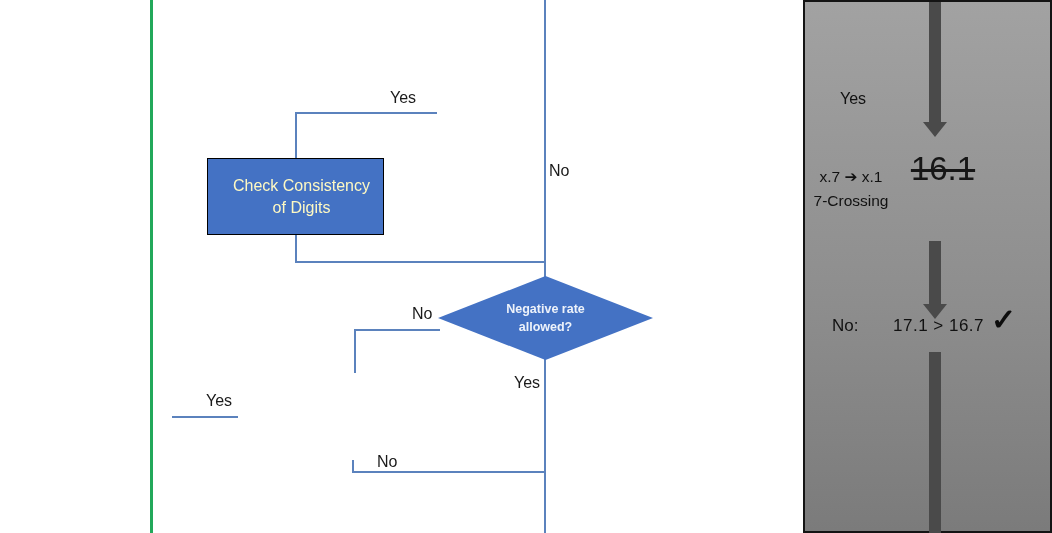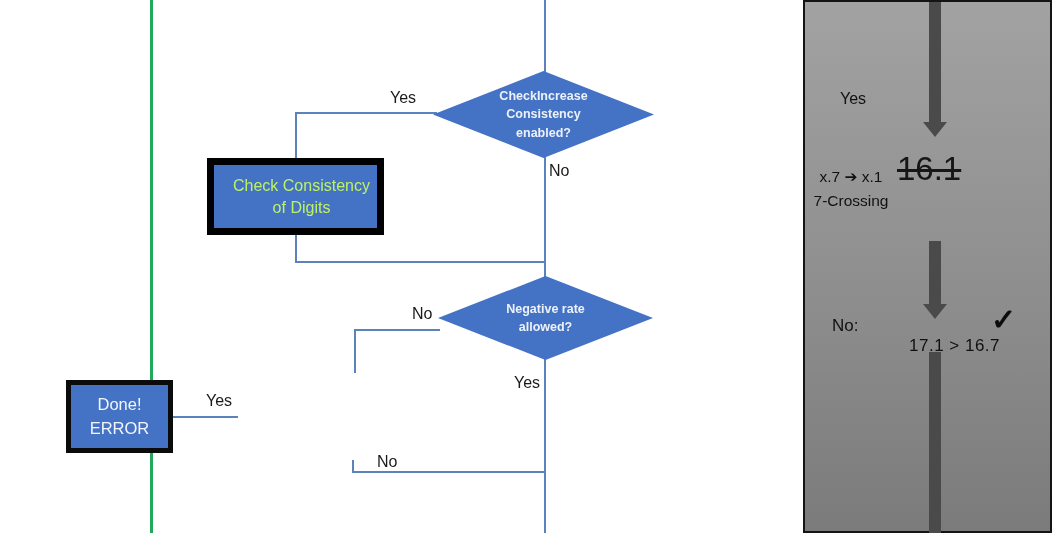--- a/index.html
+++ b/index.html
@@ -12,23 +12,23 @@
   .green-line{position:absolute;left:150px;top:0;width:3px;height:533px;background:#22a85a;z-index:1;}
   .line{z-index:2;}
   
   .diamond{
     position:absolute;z-index:3;background:#4472c4;
     clip-path:polygon(50% 0,100% 50%,50% 100%,0 50%);
     display:flex;align-items:center;justify-content:center;text-align:center;
     color:#edf2fa;font-size:12.5px;line-height:1.45;white-space:pre-line;font-weight:600;
   }
   .proc{
-    position:absolute;z-index:3;background:#4472c4;border:7px solid #000000;
+    position:absolute;z-index:3;background:#4472c4;border:1px solid #000000;
     display:flex;align-items:center;justify-content:center;text-align:center;
-    color:#bef264;font-size:16px;line-height:1.35;white-space:pre-line;box-sizing:border-box;padding-left:12px;
+    color:#fef9c3;font-size:16px;line-height:1.35;white-space:pre-line;box-sizing:border-box;padding-left:12px;
   }
   .terminal{
     position:absolute;z-index:4;background:#4472c4;border:5px solid #0b0b0b;
     display:flex;align-items:center;justify-content:center;text-align:center;
     color:#f2f6fc;font-size:16.5px;line-height:1.4;white-space:pre-line;box-sizing:border-box;
   }
   .flabel{position:absolute;z-index:5;color:#1a1a1a;font-size:16px;}
   #d1{left:433px;top:71px;width:221px;height:87px;}
   #p1{left:207px;top:158px;width:177px;height:77px;}
   #d2{left:438px;top:276px;width:215px;height:84px;}
@@ -41,54 +41,49 @@
     border:2px solid #141414;box-sizing:border-box;color:#111;
   }
   .shaft{position:absolute;width:12px;background:#4a4a4a;left:124px;}
   .ahead{
     position:absolute;width:24px;height:15px;left:118px;background:#4a4a4a;
     clip-path:polygon(0 0,100% 0,50% 100%);
   }
   .ptext{position:absolute;font-size:16px;color:#111;}
   #pyes{left:35px;top:88px;}
   #ptrans{left:0px;top:163px;width:92px;text-align:center;font-size:15.5px;line-height:1.55;}
-  #pvals{left:92px;top:150px;width:92px;font-size:33px;line-height:33px;color:#161616;}
+  #pvals{left:92px;top:150px;width:92px;text-align:center;font-size:33px;line-height:33px;color:#161616;}
   #pvals .strike{text-decoration:line-through;text-decoration-thickness:2.5px;}
   #presult{left:0;top:314px;width:249px;font-size:17px;}
   #presult .no{position:absolute;left:27px;top:0;}
-  #presult .cmp{position:absolute;left:104px;top:0;letter-spacing:0.5px;margin-top:20px;}
+  #presult .cmp{position:absolute;left:88px;top:0;letter-spacing:0.5px;}
   #presult .chk{position:absolute;left:186px;top:-14px;font-size:30px;font-weight:bold;color:#0d0d0d;}
 </style>
 </head>
 <body>
 
 <div id="stage">
 
   <div class="green-line"></div>
 
   <div class="vline line" style="left:544px;top:0;width:2px;height:533px;"></div>
   <div class="hline line" style="left:295px;top:112px;width:142px;height:2px;"></div>
   <div class="vline line" style="left:295px;top:112px;width:2px;height:48px;"></div>
   <div class="vline line" style="left:295px;top:235px;width:2px;height:28px;"></div>
   <div class="hline line" style="left:295px;top:261px;width:251px;height:2px;"></div>
   <div class="hline line" style="left:354px;top:329px;width:86px;height:2px;"></div>
   <div class="vline line" style="left:354px;top:329px;width:2px;height:44px;"></div>
   <div class="hline line" style="left:172px;top:416px;width:66px;height:2px;"></div>
   <div class="vline line" style="left:352px;top:460px;width:2px;height:13px;"></div>
   <div class="hline line" style="left:352px;top:471px;width:194px;height:2px;"></div>
 
-  <div id="d1" class="diamond">CheckIncrease
-Consistency
-enabled?</div>
   <div id="p1" class="proc">Check Consistency
 of Digits</div>
   <div id="d2" class="diamond">Negative rate
 allowed?</div>
-  <div id="t1" class="terminal">Done!
-ERROR</div>
 
   <div class="flabel" style="left:390px;top:89px;">Yes</div>
   <div class="flabel" style="left:549px;top:162px;">No</div>
   <div class="flabel" style="left:412px;top:305px;">No</div>
   <div class="flabel" style="left:514px;top:374px;">Yes</div>
   <div class="flabel" style="left:206px;top:392px;">Yes</div>
   <div class="flabel" style="left:377px;top:453px;">No</div>
 
   <div id="panel">
 

